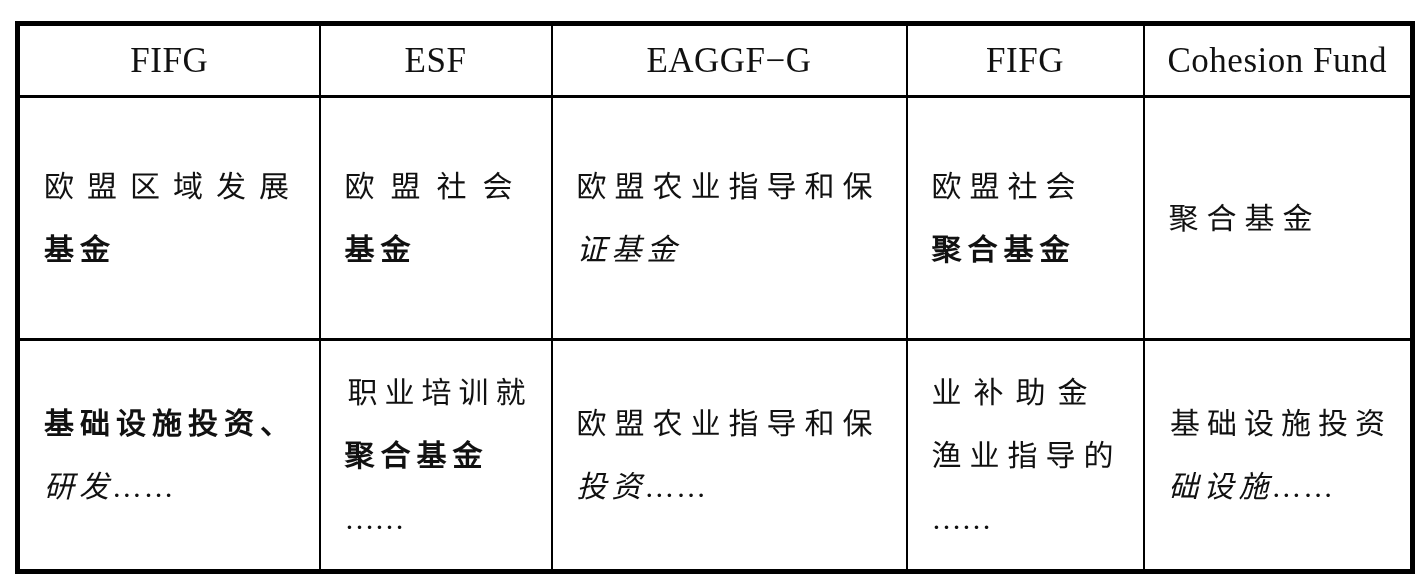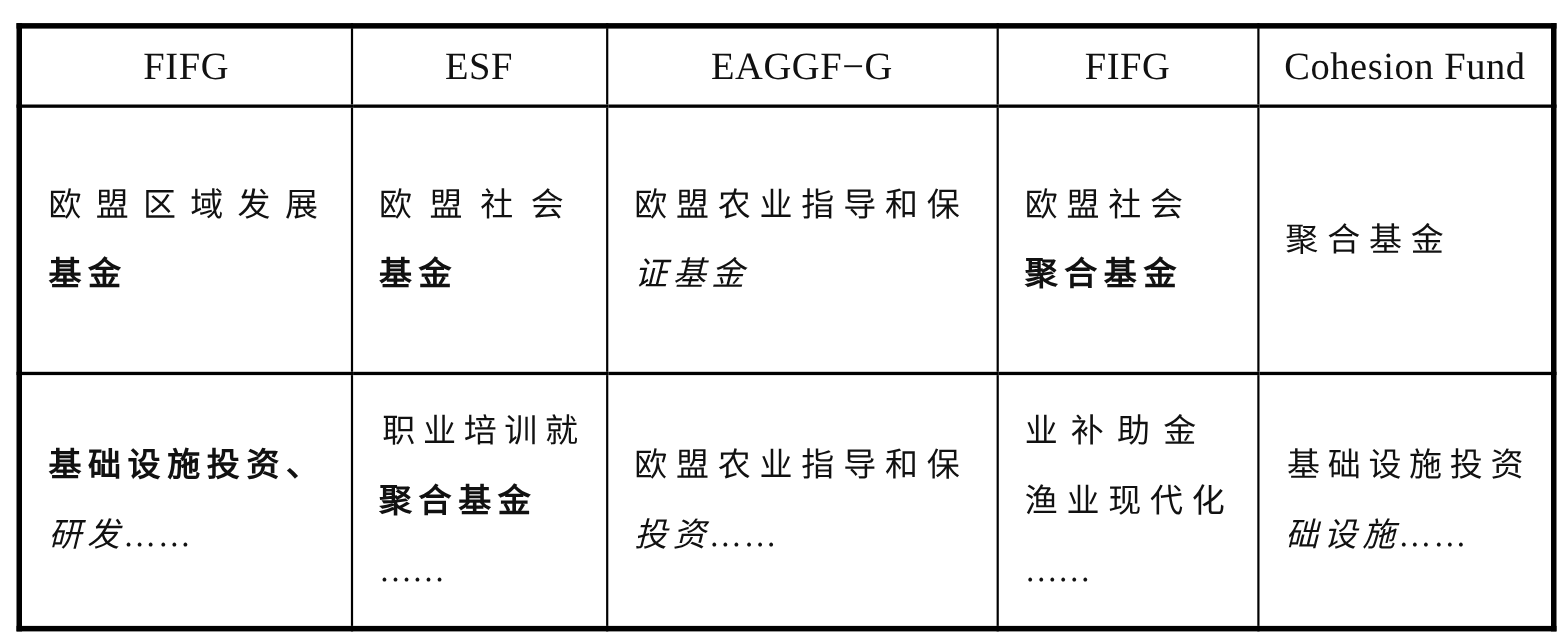--- a/index.html
+++ b/index.html
@@ -128,21 +128,21 @@
           <div class="line ls7">职业培训就</div>
           <div class="line ls6">聚合基金</div>
           <div class="line ls0">……</div>
         </td>
         <td>
           <div class="line ls8">欧盟农业指导和保</div>
           <div class="line ls5">投资……</div>
         </td>
         <td>
           <div class="line ls12">业补助金</div>
-          <div class="line ls8">渔业现代化</div>
+          <div class="line ls8">渔业指导的</div>
           <div class="line ls0">……</div>
         </td>
         <td>
           <div class="line ls7">基础设施投资</div>
           <div class="line ls5">础设施……</div>
         </td>
       </tr>
     </tbody>
   </table>
 </div>

